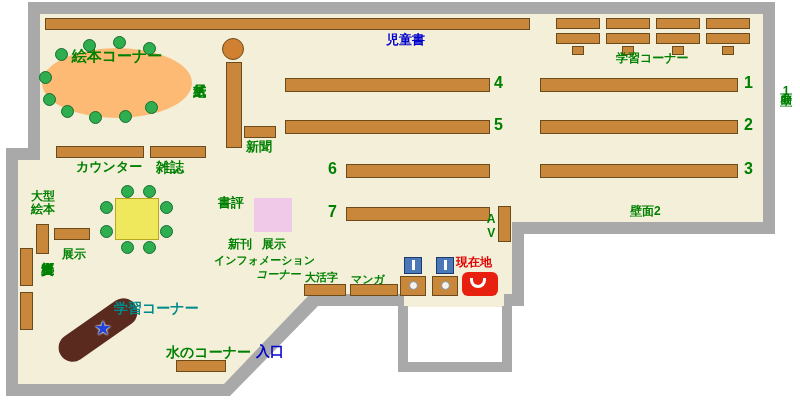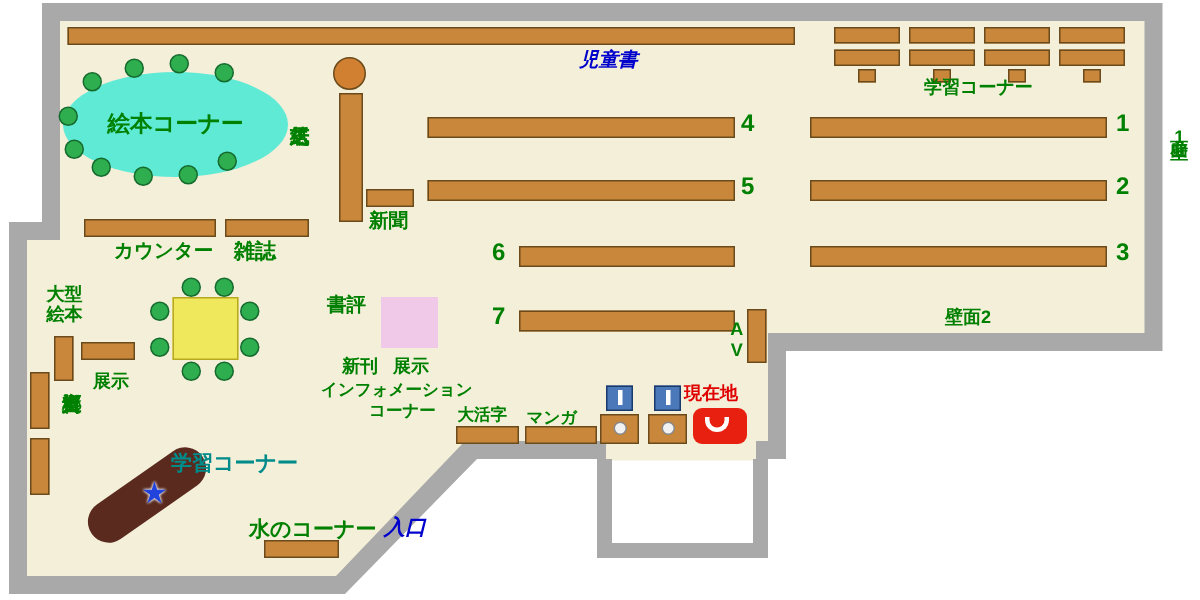--- a/index.html
+++ b/index.html
@@ -3,26 +3,26 @@
 <meta charset="utf-8">
 <style>
   html,body { margin:0; padding:0; background:#ffffff; font-family:"Liberation Sans","DejaVu Sans",sans-serif; }
   .map { position:relative; width:800px; height:400px; overflow:hidden; background:#fff; }
   .bg { position:absolute; left:0; top:0; z-index:0; }
   .wall-shape { fill: var(--wall,#A9A9A9); }
   .floor-shape { fill: var(--floor,#F3EFD9); }
   .shelf { position:absolute; background:var(--shelf,#C8873A); border:1px solid var(--shelf-border,#6B4A1B); box-sizing:border-box; z-index:2; }
   .lbl { position:absolute; font-weight:bold; white-space:nowrap; z-index:5; line-height:1.1; }
   .green { color: var(--label-green,#008000); }
-  .blue  { color: var(--label-blue,#0000CD); font-style: italic; }
+  .blue  { color: var(--label-blue,#0000CD); }
   .red   { color: var(--label-red,#E00000); }
   .teal  { color: var(--label-teal,#008B8B); }
   .vert { writing-mode: vertical-rl; text-orientation: upright; }
   .dot { position:absolute; width:13px; height:13px; border-radius:50%; background:var(--dot,#2EAE4E); border:1px solid var(--dot-border,#156B2E); box-sizing:border-box; z-index:3; }
-  .ellipse { position:absolute; left:42px; top:48px; width:150px; height:70px; border-radius:50%; background:#5eead4; z-index:2; display:flex; align-items:center; justify-content:center; }
+  .ellipse { position:absolute; left:42px; top:48px; width:150px; height:70px; border-radius:50%; background:#fdba74; z-index:2; display:flex; justify-content:center; }
   .circle-orange { position:absolute; left:222px; top:38px; width:22px; height:22px; border-radius:50%; background:var(--circle-orange,#D08030); border:1px solid var(--shelf-border,#6B4A1B); box-sizing:border-box; z-index:2; }
   .table-yellow { position:absolute; left:115px; top:198px; width:44px; height:42px; background:var(--table,#F0E85C); border:1px solid #B8A820; box-sizing:border-box; z-index:2; }
   .exhibit-pink { position:absolute; left:254px; top:198px; width:38px; height:34px; background:var(--exhibit,#F0C8E8); z-index:2; }
   .counter-shape { position:absolute; left:53px; top:316px; width:90px; height:28px; background:var(--counter,#5A2A1E); border-radius:14px; transform:rotate(-35deg); z-index:2; }
   .star { position:absolute; left:94px; top:316px; font-size:20px; color:var(--star,#2244DD); z-index:4; text-shadow:0 0 2px #fff, 0 0 2px #fff; }
   .machine-top { position:absolute; width:18px; height:17px; background:var(--machine,#4A78B8); border:1px solid #1A3A6B; box-sizing:border-box; z-index:3; }
   .machine-slit { position:absolute; width:3px; height:10px; background:#fff; z-index:4; }
   .machine-base { position:absolute; width:26px; height:20px; background:var(--shelf,#C8873A); border:1px solid var(--shelf-border,#6B4A1B); box-sizing:border-box; z-index:2; }
   .machine-dot { position:absolute; width:9px; height:9px; border-radius:50%; background:#f2f2f2; border:1px solid #888; box-sizing:border-box; z-index:4; }
   .marker { position:absolute; left:462px; top:272px; width:36px; height:24px; background:var(--marker,#E82010); border-radius:6px; z-index:3; }
@@ -118,21 +118,21 @@
   <div class="lbl green" style="left:62px;top:248px;font-size:12px;">展示</div>
   <div class="shelf" style="left:20px;top:248px;width:13px;height:38px;"></div>
   <div class="shelf" style="left:20px;top:292px;width:13px;height:38px;"></div>
   <div class="lbl green vert" style="left:40px;top:252px;font-size:13px;">郷土資料</div>
 
   <div class="lbl green" style="left:218px;top:196px;font-size:13px;">書評</div>
   <div class="exhibit-pink"></div>
   <div class="lbl green" style="left:228px;top:238px;font-size:12px;">新刊</div>
   <div class="lbl green" style="left:262px;top:238px;font-size:12px;">展示</div>
   <div class="lbl green" style="left:214px;top:254px;font-size:11px;">インフォメーション</div>
-  <div class="lbl green" style="left:246px;top:268px;font-size:11px;">コーナー</div>
+  <div class="lbl green" style="left:256px;top:268px;font-size:11px;font-style:italic;">コーナー</div>
 
   <div class="lbl green" style="left:305px;top:271px;font-size:11px;">大活字</div>
   <div class="lbl green" style="left:351px;top:273px;font-size:11px;">マンガ</div>
   <div class="shelf" style="left:304px;top:284px;width:42px;height:12px;"></div>
   <div class="shelf" style="left:350px;top:284px;width:48px;height:12px;"></div>
 
   <div class="machine-top" style="left:404px;top:257px;"></div>
   <div class="machine-slit" style="left:412px;top:260px;"></div>
   <div class="machine-base" style="left:400px;top:276px;"></div>
   <div class="machine-dot" style="left:409px;top:281px;"></div>

